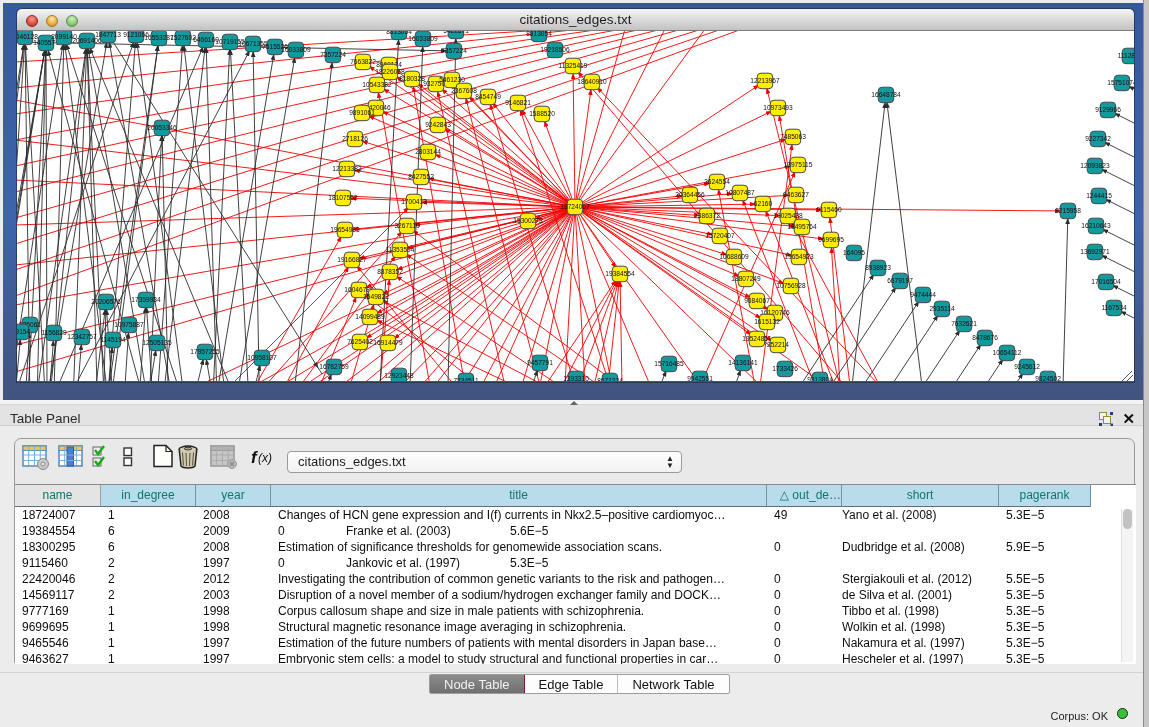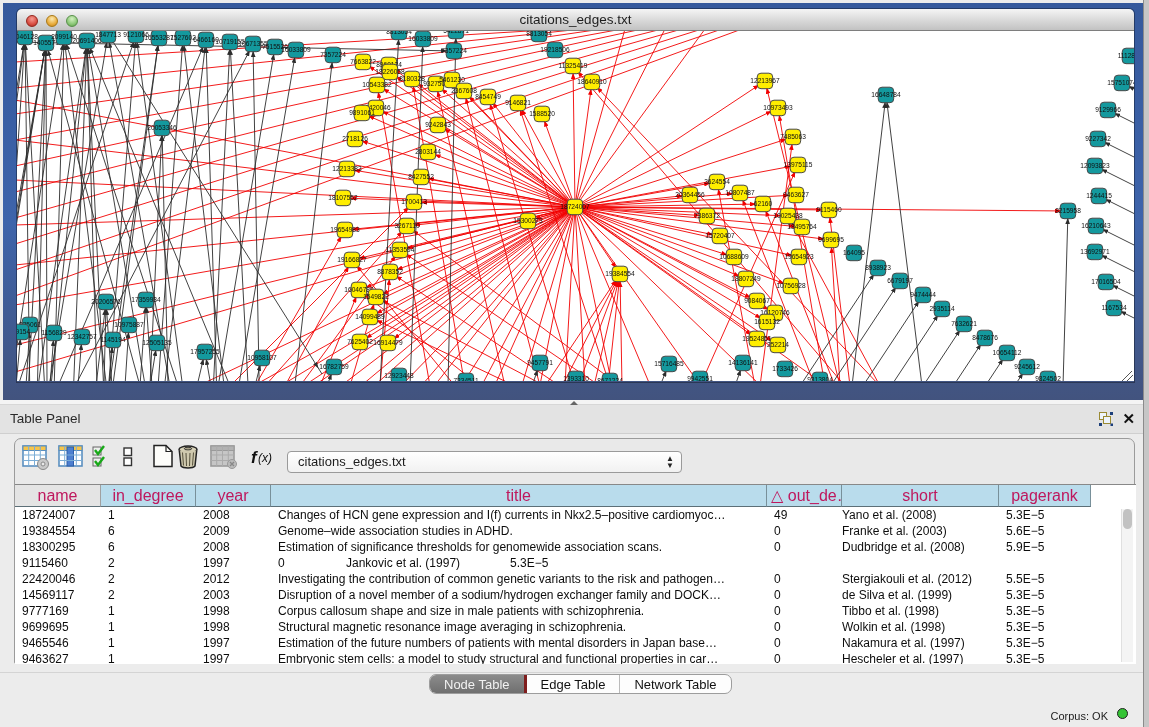--- a/index.html
+++ b/index.html
@@ -7,42 +7,42 @@
 .tbar{height:22px;border-radius:5px 5px 0 0;background:linear-gradient(#f5f5f5,#d6d6d6 60%,#c2c2c2);border-bottom:1px solid #7e7e7e;position:relative}
 .tbar .t{position:absolute;left:0;right:0;top:3px;text-align:center;font-size:13.5px;color:#1d1d1d}
 .dot{position:absolute;top:6px;width:12px;height:12px;border-radius:50%}
 .d1{left:9px;background:radial-gradient(circle at 50% 30%,#f59a92,#d94f43 60%,#a5281e);border:1px solid #94251c}
 .d2{left:29px;background:radial-gradient(circle at 50% 30%,#fbe9b0,#e9ad3d 60%,#c2811a);border:1px solid #a97916}
 .d3{left:49px;background:radial-gradient(circle at 50% 30%,#d2f0c0,#8cc878 60%,#5a9b46);border:1px solid #58904a}
 .canvas{height:350px;background:#fff;overflow:hidden}
 .panel{position:absolute;left:0;top:400px;width:1144px;height:327px;background:#ececec}
 .grip{position:absolute;left:0;top:0;width:100%;height:5px;background:#f4f4f4;border-bottom:1px solid #d7d7d7}
 .grip:after{content:"";position:absolute;left:570px;top:1px;border-left:4px solid transparent;border-right:4px solid transparent;border-bottom:4px solid #666}
-.phead{position:absolute;left:0;top:5px;width:100%;height:29px;background:#e3e3e3;border-bottom:1px solid #cfcfcf}
+.phead{position:absolute;left:0;top:5px;width:100%;height:21px;background:#e3e3e3;border-bottom:1px solid #cfcfcf}
 .phead .t{position:absolute;left:10px;top:6px;font-size:13.5px;color:#2a2a2a}
 .closex{position:absolute;right:9px;top:5px;font-size:15px;font-weight:bold;color:#111}
 .floaticon{position:absolute;right:31px;top:7px;width:14px;height:14px}
 .box{position:absolute;left:14px;top:38px;width:1121px;height:226px;border:1px solid #9b9b9b;border-radius:7px 7px 2px 2px;background:#e9e9e9}
 .tools{position:absolute;left:0;top:0;width:100%;height:44px}
 .combo{position:absolute;left:272px;top:12px;width:395px;height:22px;background:linear-gradient(#fff,#f1f1f1);border:1px solid #9a9a9a;border-radius:4px;font-size:13px;color:#1c1c1c;line-height:20px;padding-left:10px}
 .combo .ud{position:absolute;right:7px;top:0;font-size:8px;color:#222}
 .tbl{position:absolute;left:0;top:45px;width:1121px;height:180px;background:#fff;border-top:1px solid #888;overflow:hidden}
-.th{display:flex;height:22px;font-size:16px;color:#be185d}
+.th{display:flex;height:22px;font-size:12px;color:#0f766e}
 .th .h{background:#b9dcec;border-right:1px solid #78909a;border-bottom:1px solid #5c6f77;text-align:center;line-height:21px;overflow:hidden;white-space:nowrap}
 .th .h1{background:#e4e4e4;border-right:1px solid #a0a0a0;border-bottom:1px solid #5c6f77}
 .tr{display:flex;height:16px;font-size:12px;color:#0d0d0d;line-height:16px}
 .c{overflow:hidden;white-space:nowrap;padding-left:7px}
 .c1{width:86px}.c2{width:95px}.c3{width:75px}.c4{width:496px}.c5{width:75px}
 .c6{width:157px;text-align:left;padding-left:0}.c7{width:92px}
 .sbar{position:absolute;right:3px;top:24px;width:12px;height:153px;background:#f4f4f4;border-left:1px solid #e0e0e0}
 .sbar .thumb{position:absolute;left:1px;top:0;width:9px;height:20px;background:#c2c2c2;border-radius:5px}
-.tabs{position:absolute;left:429px;top:274px;height:20px;display:flex;font-size:13px;border:1px solid #9d9d9d;border-radius:7px;overflow:hidden;background:#fdfdfd}
+.tabs{position:absolute;left:429px;top:274px;height:20px;display:flex;font-size:13px;border:1px solid #9d9d9d;border-radius:2px;overflow:hidden;background:#fdfdfd}
 .tab{padding:0 14px;line-height:19px;color:#111}
 .tab.sel{background:linear-gradient(#8c8c8c,#6f6f6f);color:#f2f2f2}
-.tab.mid{border-left:3px solid #7f1d1d;border-right:1px solid #bbb}
+.tab.mid{border-left:1px solid #7f1d1d;border-right:1px solid #bbb}
 .mem{position:absolute;right:36px;top:310px;font-size:11px;color:#222}
 .memdot{position:absolute;right:16px;top:308px;width:11px;height:11px;border-radius:50%;background:#35c435;border:1px solid #222}
 .gut{position:absolute;right:0;top:0;width:6px;height:727px;background:#c6c6c6;border-left:1px solid #8b8b8b}
 .sep{position:absolute;left:0;top:272px;width:1144px;height:1px;background:#d4d4d4}
 svg text{font-family:"Liberation Sans",sans-serif}
 </style></head><body>
 <div class="blue"></div>
 <div class="win">
   <div class="tbar">
     <span class="dot d1"></span>
@@ -632,21 +632,20 @@
           <div class="c c3">2008</div>
           <div class="c c4">Changes of HCN gene expression and I(f) currents in Nkx2.5–positive cardiomyoc…</div>
           <div class="c c5">49</div>
           <div class="c c6">Yano et al. (2008)</div>
           <div class="c c7">5.3E−5</div>
         </div>
         <div class="tr">
           <div class="c c1">19384554</div>
           <div class="c c2">6</div>
           <div class="c c3">2009</div>
-          <div class="c c4">Genome–wide association studies in ADHD.</div>
           <div class="c c5">0</div>
           <div class="c c6">Franke et al. (2003)</div>
           <div class="c c7">5.6E−5</div>
         </div>
         <div class="tr">
           <div class="c c1">18300295</div>
           <div class="c c2">6</div>
           <div class="c c3">2008</div>
           <div class="c c4">Estimation of significance thresholds for genomewide association scans.</div>
           <div class="c c5">0</div>
@@ -669,21 +668,21 @@
           <div class="c c5">0</div>
           <div class="c c6">Stergiakouli et al. (2012)</div>
           <div class="c c7">5.5E−5</div>
         </div>
         <div class="tr">
           <div class="c c1">14569117</div>
           <div class="c c2">2</div>
           <div class="c c3">2003</div>
           <div class="c c4">Disruption of a novel member of a sodium/hydrogen exchanger family and DOCK…</div>
           <div class="c c5">0</div>
-          <div class="c c6">de Silva et al. (1999)</div>
+          <div class="c c6">de Silva et al. (2001)</div>
           <div class="c c7">5.3E−5</div>
         </div>
         <div class="tr">
           <div class="c c1">9777169</div>
           <div class="c c2">1</div>
           <div class="c c3">1998</div>
           <div class="c c4">Corpus callosum shape and size in male patients with schizophrenia.</div>
           <div class="c c5">0</div>
           <div class="c c6">Tibbo et al. (1998)</div>
           <div class="c c7">5.3E−5</div>

